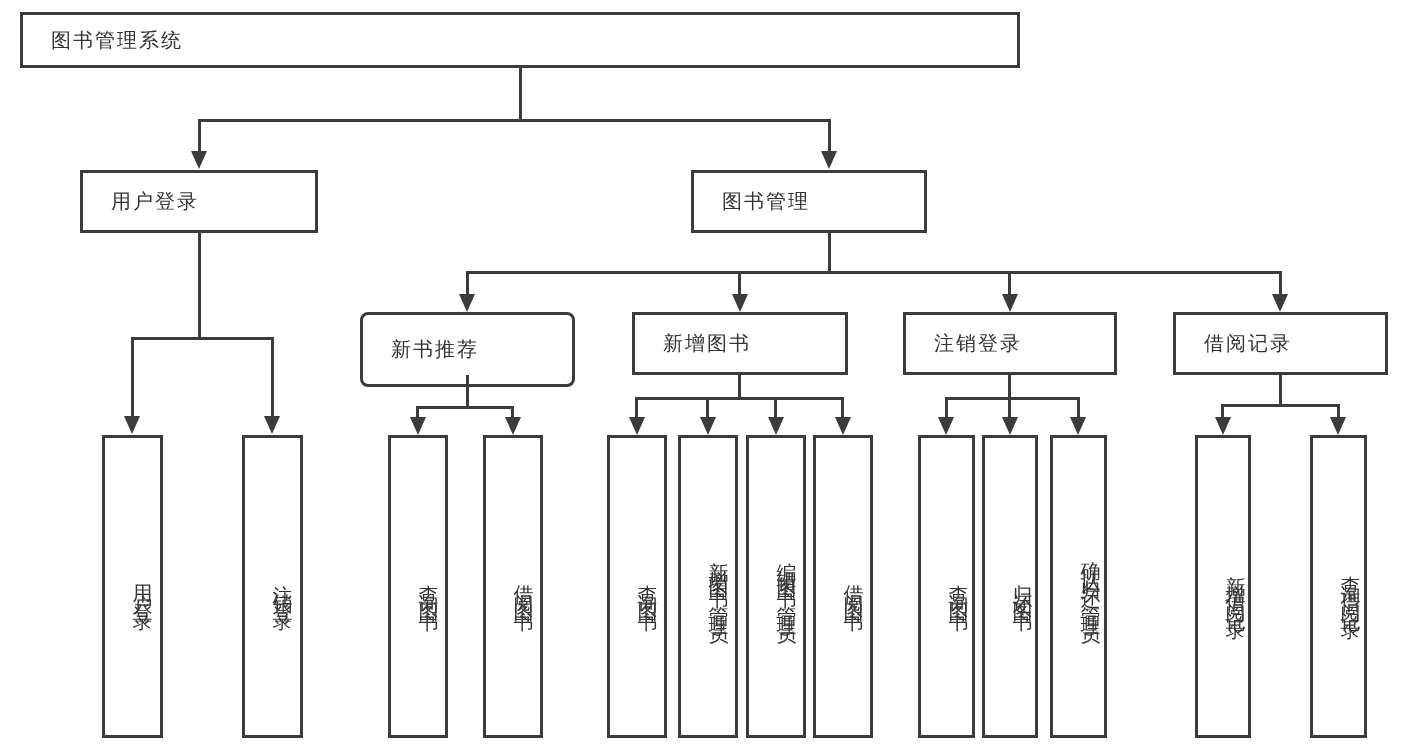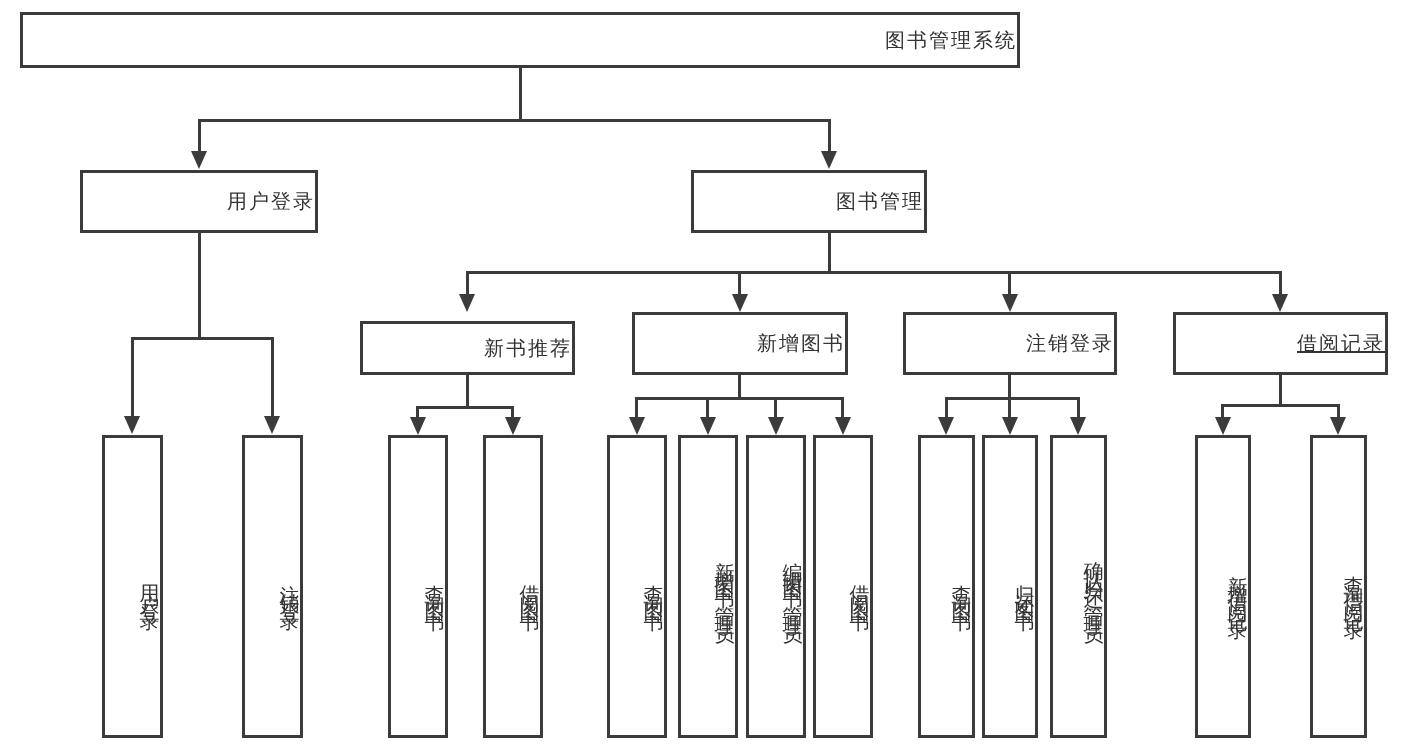--- a/index.html
+++ b/index.html
@@ -11,21 +11,21 @@
     font-family: "Liberation Sans", "DejaVu Sans", sans-serif;
     overflow: hidden;
   }
   .box {
     position: absolute;
     box-sizing: border-box;
     border: 3px solid #3b3b3b;
     background: #ffffff;
     display: flex;
     align-items: center;
-    justify-content: flex-end;
+    justify-content: flex-start;
     color: #333333;
     font-size: 20px;
     letter-spacing: 2px;
     text-align: center;
     padding-left: 28px;
   }
   .vbox .vtext {
     writing-mode: vertical-rl;
     text-orientation: mixed;
     letter-spacing: 9px;
@@ -60,30 +60,30 @@
     <span>图书管理系统</span>
   </div>
 
   <div class="box" style="left:80px; top:170px; width:238px; height:63px;">
     <span>用户登录</span>
   </div>
   <div class="box" style="left:691px; top:170px; width:236px; height:63px;">
     <span>图书管理</span>
   </div>
 
-  <div class="box" style="left:360px; top:321px; width:215px; height:54px;">
+  <div class="box" style="left:360px; top:312px; width:215px; height:75px;border-radius:8px;">
     <span>新书推荐</span>
   </div>
   <div class="box" style="left:632px; top:312px; width:216px; height:63px;">
     <span>新增图书</span>
   </div>
   <div class="box" style="left:903px; top:312px; width:214px; height:63px;">
     <span>注销登录</span>
   </div>
-  <div class="box" style="left:1173px; top:312px; width:215px; height:63px;text-decoration:underline;">
+  <div class="box" style="left:1173px; top:312px; width:215px; height:63px;">
     <span>借阅记录</span>
   </div>
 
   <div class="box vbox" style="left:102px; top:435px; width:61px; height:303px;">
     <span class="vtext">用户登录</span>
   </div>
   <div class="box vbox" style="left:242px; top:435px; width:61px; height:303px;">
     <span class="vtext">注销登录</span>
   </div>
 

